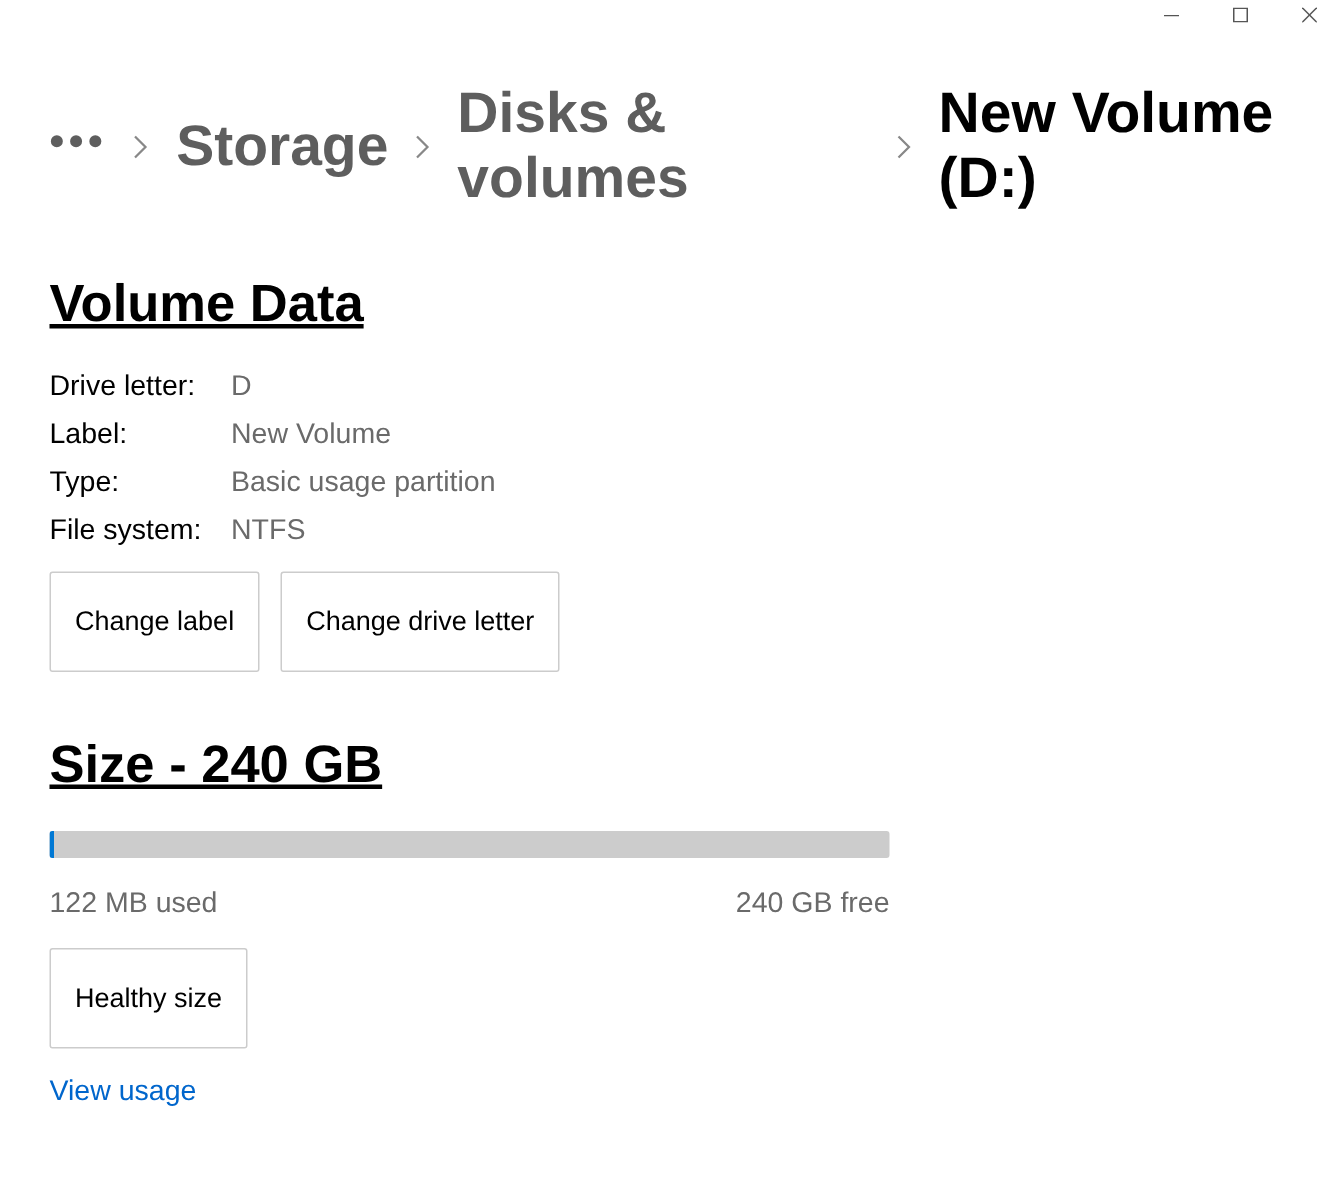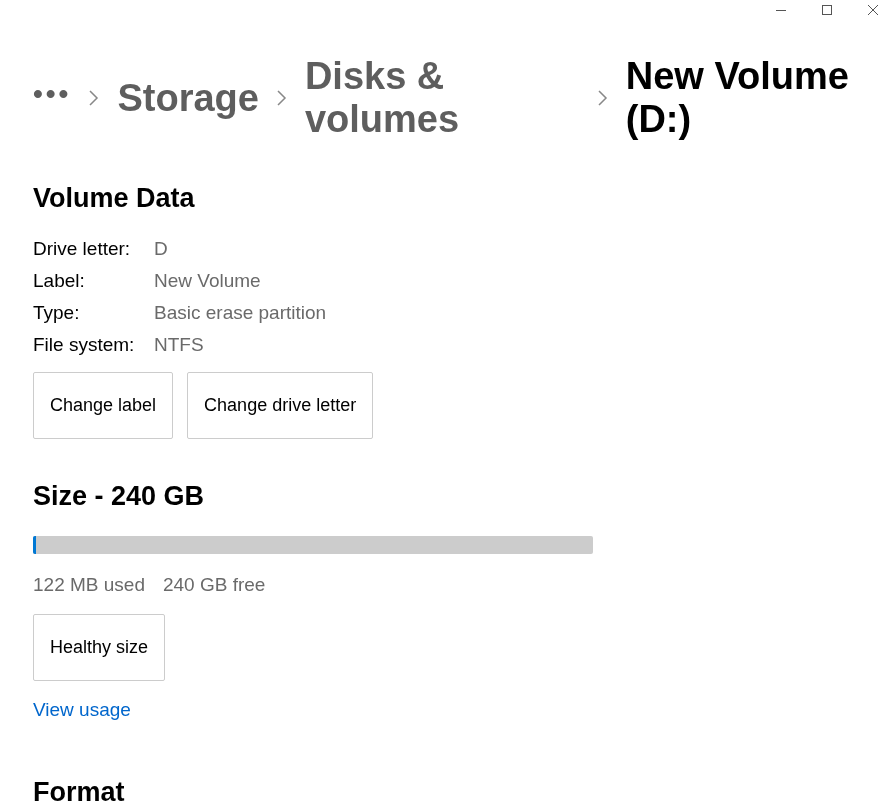--- a/index.html
+++ b/index.html
@@ -59,24 +59,25 @@
       font-weight: 400;
     }
     .breadcrumb-link {
       color: #5e5e5e;
       cursor: pointer;
     }
     .breadcrumb-current {
       color: #000000;
     }
     .section-title {
-      font-size: 27px;
+      font-size: 35px;
       font-weight: 600;
       color: #000;
       margin-bottom: 24px;
+      text-decoration: underline;
     }
     .data-table {
       margin-bottom: 16px;
     }
     .data-row {
       display: flex;
       margin-bottom: 10px;
       font-size: 19px;
     }
     .data-label {
@@ -116,25 +117,25 @@
       position: relative;
       overflow: hidden;
     }
     .progress-fill {
       height: 100%;
       background: #0078d4;
       width: 0.5%;
     }
     .progress-labels {
       display: flex;
+      justify-content: space-between;
       width: 560px;
       font-size: 19px;
       color: #6a6a6a;
       margin-top: 20px;
-      gap: 18px;
     }
     .size-btn-row {
       margin-top: 18px;
     }
     .link {
       color: #0066cc;
       font-size: 19px;
       cursor: pointer;
       display: inline-block;
       margin-top: 18px;
@@ -203,21 +204,21 @@
       <div class="data-row">
         <span class="data-label">Drive letter:</span>
         <span class="data-value">D</span>
       </div>
       <div class="data-row">
         <span class="data-label">Label:</span>
         <span class="data-value">New Volume</span>
       </div>
       <div class="data-row">
         <span class="data-label">Type:</span>
-        <span class="data-value">Basic erase partition</span>
+        <span class="data-value">Basic usage partition</span>
       </div>
       <div class="data-row">
         <span class="data-label">File system:</span>
         <span class="data-value">NTFS</span>
       </div>
     </div>
     <div class="button-row">
       <button class="btn">Change label</button>
       <button class="btn">Change drive letter</button>
     </div>

